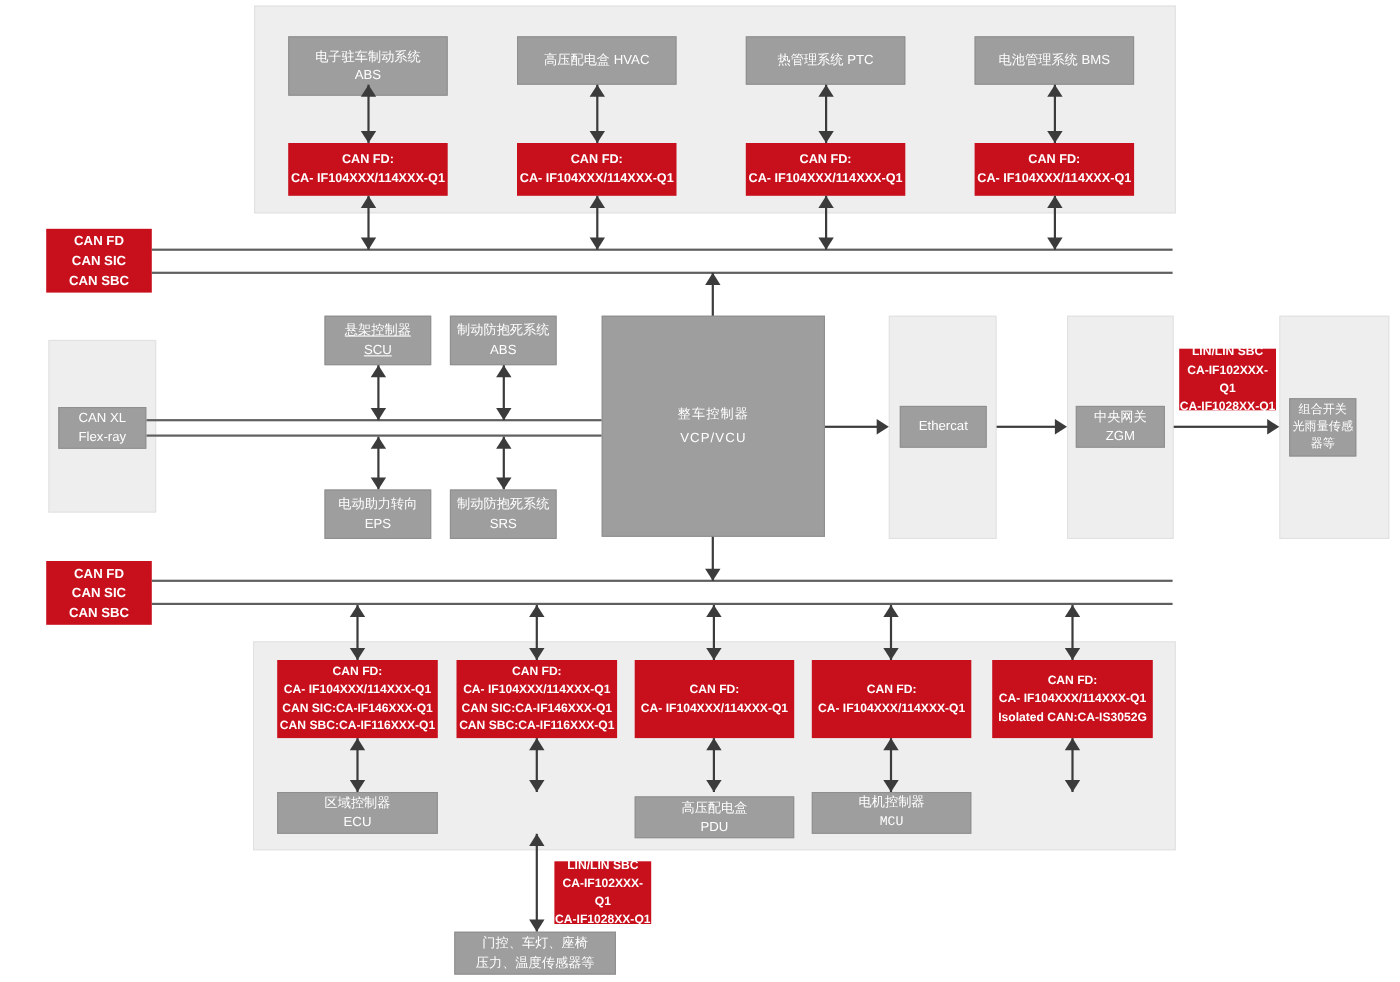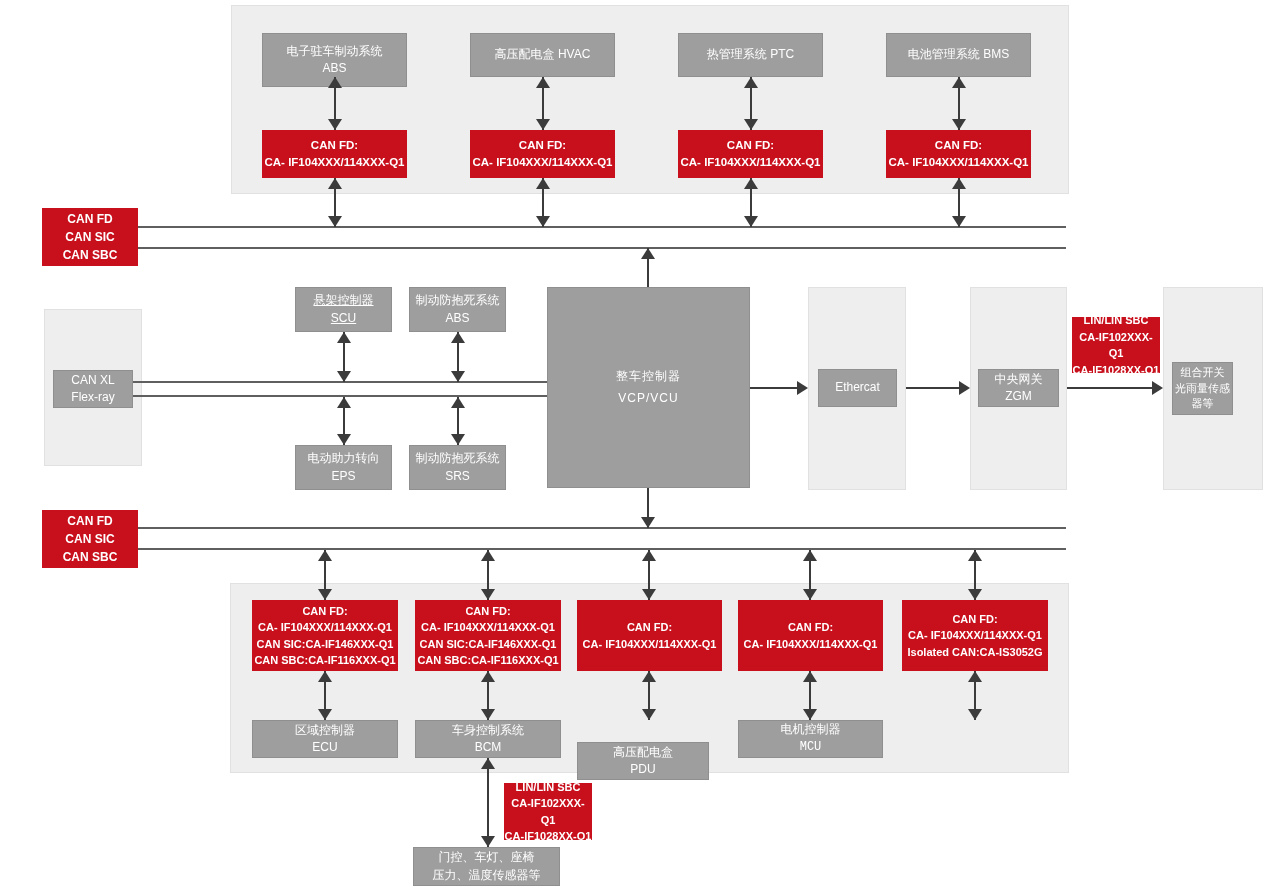--- a/index.html
+++ b/index.html
@@ -127,28 +127,26 @@
   <div class="varrow head-top head-bottom" style="left:318px;top:671px;height:49px;"></div>
   <div class="node gray" style="left:252px;top:720px;width:146px;height:38px;">区域控制器
 ECU</div>
 
   <div class="varrow head-top head-bottom" style="left:481px;top:550px;height:50px;"></div>
   <div class="node red" style="left:415px;top:600px;width:146px;height:71px;font-size:11px;">CAN FD:
 CA- IF104XXX/114XXX-Q1
 CAN SIC:CA-IF146XXX-Q1
 CAN SBC:CA-IF116XXX-Q1</div>
   <div class="varrow head-top head-bottom" style="left:481px;top:671px;height:49px;"></div>
-  <div class="node gray" style="left:415px;top:720px;width:146px;height:38px;">车身控制系统
-BCM</div>
 
   <div class="varrow head-top head-bottom" style="left:642px;top:550px;height:50px;"></div>
   <div class="node red" style="left:577px;top:600px;width:145px;height:71px;font-size:11px;">CAN FD:
 CA- IF104XXX/114XXX-Q1</div>
   <div class="varrow head-top head-bottom" style="left:642px;top:671px;height:49px;"></div>
-  <div class="node gray" style="left:577px;top:742px;width:132px;height:38px;">高压配电盒
+  <div class="node gray" style="left:577px;top:724px;width:145px;height:38px;">高压配电盒
 PDU</div>
 
   <div class="varrow head-top head-bottom" style="left:803px;top:550px;height:50px;"></div>
   <div class="node red" style="left:738px;top:600px;width:145px;height:71px;font-size:11px;">CAN FD:
 CA- IF104XXX/114XXX-Q1</div>
   <div class="varrow head-top head-bottom" style="left:803px;top:671px;height:49px;"></div>
   <div class="node gray" style="left:738px;top:720px;width:145px;height:38px;font-family:Liberation Mono, monospace;">电机控制器
 MCU</div>
 
   <div class="varrow head-top head-bottom" style="left:968px;top:550px;height:50px;"></div>

